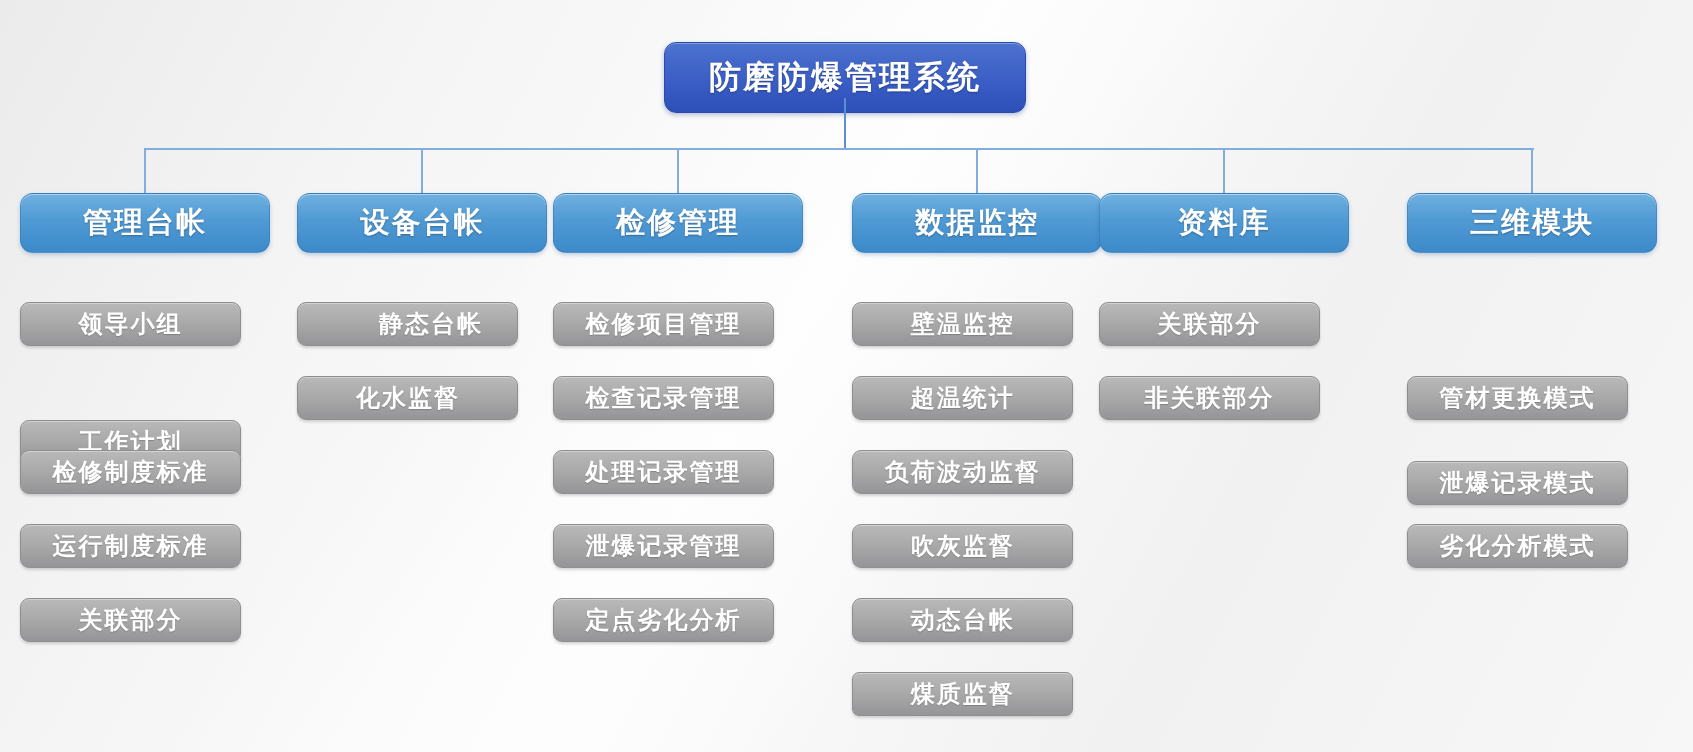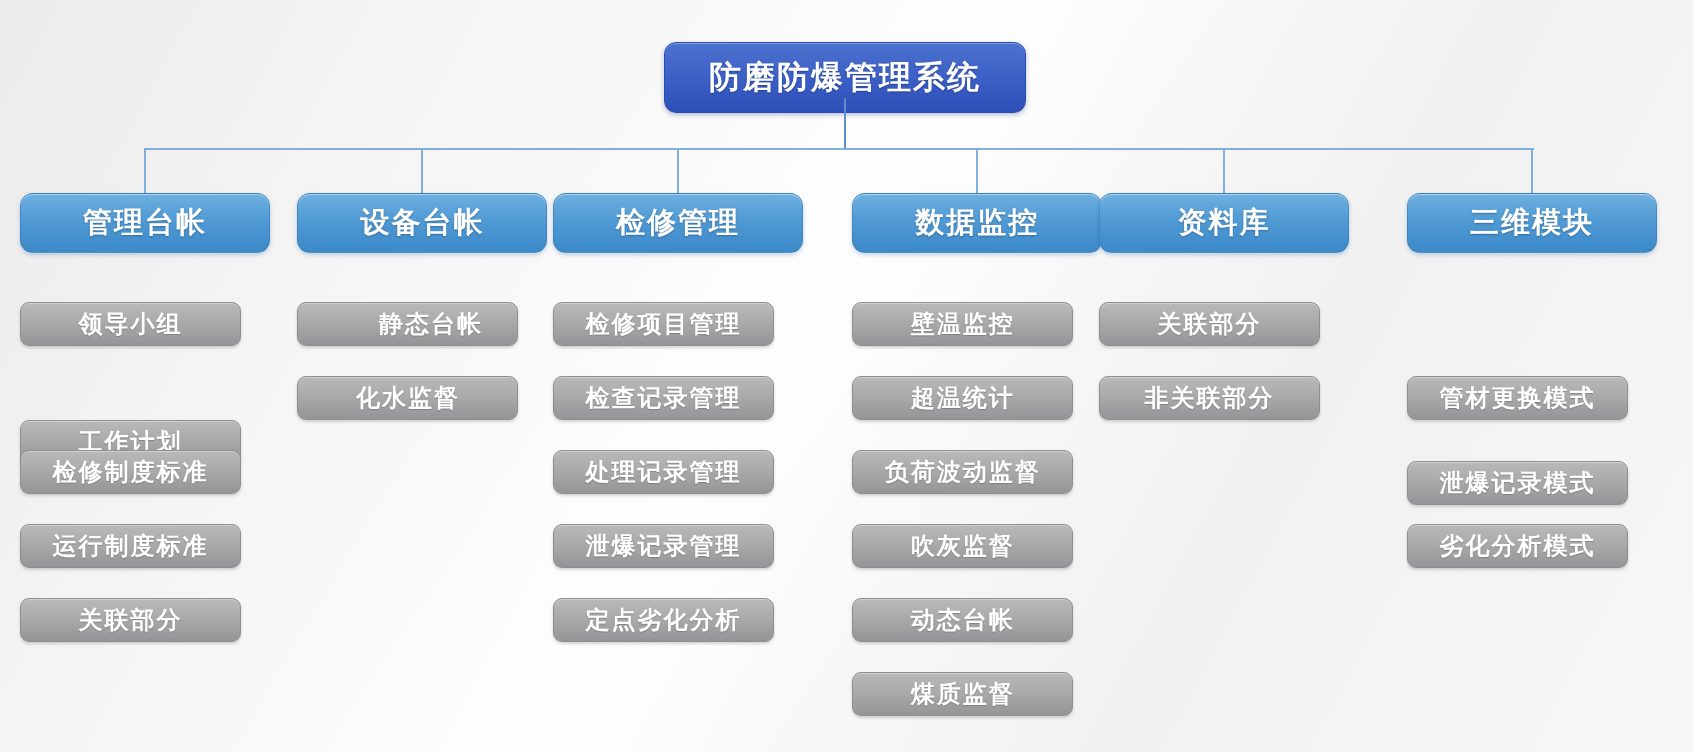--- a/index.html
+++ b/index.html
@@ -139,21 +139,21 @@
   </div>
         <div class="box leaf" style="top: 450px;">
     <span>负荷波动监督</span>
   </div>
         <div class="box leaf" style="top: 524px;">
     <span>吹灰监督</span>
   </div>
         <div class="box leaf" style="top: 598px;">
     <span>动态台帐</span>
   </div>
-        <div class="box leaf" style="top: 672px;">
+        <div class="box leaf" style="top: 672px; border-radius: 7px;">
     <span>煤质监督</span>
   </div>
       </div>
       <div class="column" style="left: 1099px;">
     <div class="connector stub" style="left: 124px;"></div>
     <div class="box branch">
       <span>资料库</span>
     </div>
   <div class="box leaf" style="top: 302px;">
     <span>关联部分</span>

